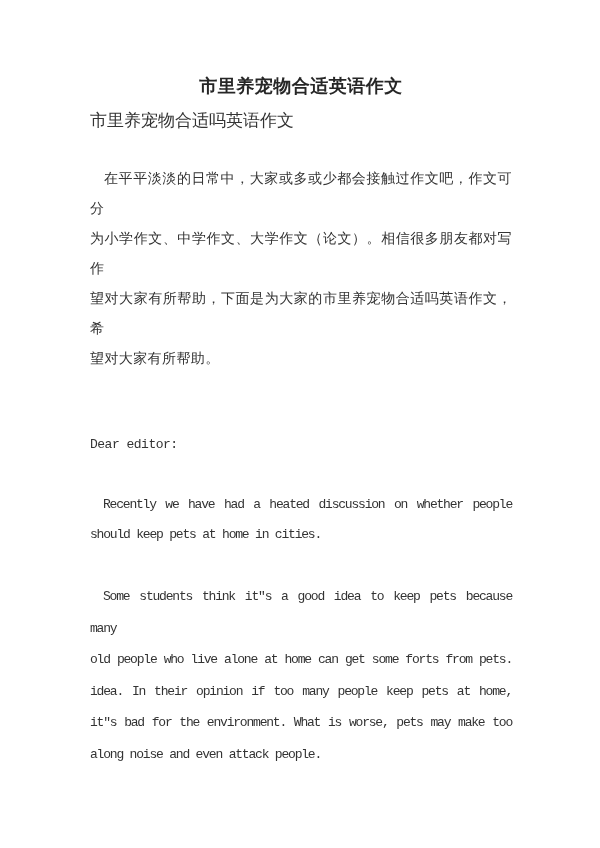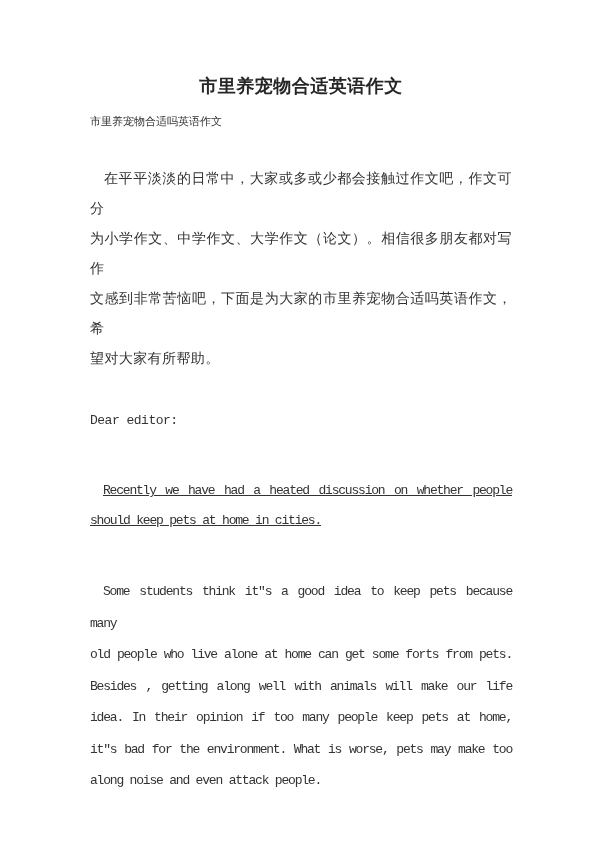--- a/index.html
+++ b/index.html
@@ -27,50 +27,49 @@
     font-family: "Liberation Sans", sans-serif;
     font-size: 18px;
     font-weight: 700;
     line-height: 24px;
     text-align: center;
     color: #262626;
     letter-spacing: 0.5px;
   }
   .doc-subtitle {
     margin-top: 8px;
-    font-size: 11px;
+    font-size: 17px;
     line-height: 30px;
     color: #333333;
   }
   .para { margin: 0; }
   .para-zh {
     margin-top: 28px;
     font-size: 14px;
     line-height: 30px;
     letter-spacing: 0.4px;
   }
   .salutation {
-    margin-top: 32px;
+    margin-top: 56px;
     font-family: "Liberation Mono", monospace;
     font-size: 13px;
     line-height: 30px;
     letter-spacing: -0.5px;
   }
   .para-en {
     font-family: "Liberation Mono", monospace;
     font-size: 13px;
     letter-spacing: -1.2px;
   }
   .para-en-1 {
-    margin-top: 40px;
+    margin-top: 30px;
     line-height: 30px;
-    text-decoration: underline;
   }
   .para-en-2 {
-    margin-top: 40px;
+    margin-top: 31px;
     line-height: 31.5px;
   }
   
   .ln {
     text-align: justify;
     text-align-last: justify;
   }
   .ln-last {
     text-align: right;
     text-align-last: left;
@@ -83,33 +82,32 @@
 
 <div class="page">
 
   <h1 class="doc-title">市里养宠物合适英语作文</h1>
 
   <div class="doc-subtitle">市里养宠物合适吗英语作文</div>
 
   <div class="para para-zh">
     <div class="ln indent-zh">在平平淡淡的日常中，大家或多或少都会接触过作文吧，作文可分</div>
     <div class="ln">为小学作文、中学作文、大学作文（论文）。相信很多朋友都对写作</div>
-    <div class="ln">文感到非常苦恼吧，下面是为大家的市里养宠物合适吗英语作文，希</div>
+    <div class="ln">望对大家有所帮助，下面是为大家的市里养宠物合适吗英语作文，希</div>
     <div class="ln ln-last">望对大家有所帮助。</div>
   </div>
 
   <div class="salutation">Dear editor:</div>
 
   <div class="para para-en para-en-1">
     <div class="ln indent-en">Recently we have had a heated discussion on whether people</div>
     <div class="ln ln-last">should keep pets at home in cities.</div>
   </div>
 
   <div class="para para-en para-en-2">
     <div class="ln indent-en">Some students think it″s a good idea to keep pets because many</div>
     <div class="ln">old people who live alone at home can get some forts from pets.</div>
-    <div class="ln">Besides , getting along well with animals will make our life</div>
     <div class="ln">idea. In their opinion if too many people keep pets at home,</div>
     <div class="ln">it″s bad for the environment. What is worse, pets may make too</div>
     <div class="ln ln-last">along noise and even attack people.</div>
   </div>
 
 </div>
 
 </body></html>

